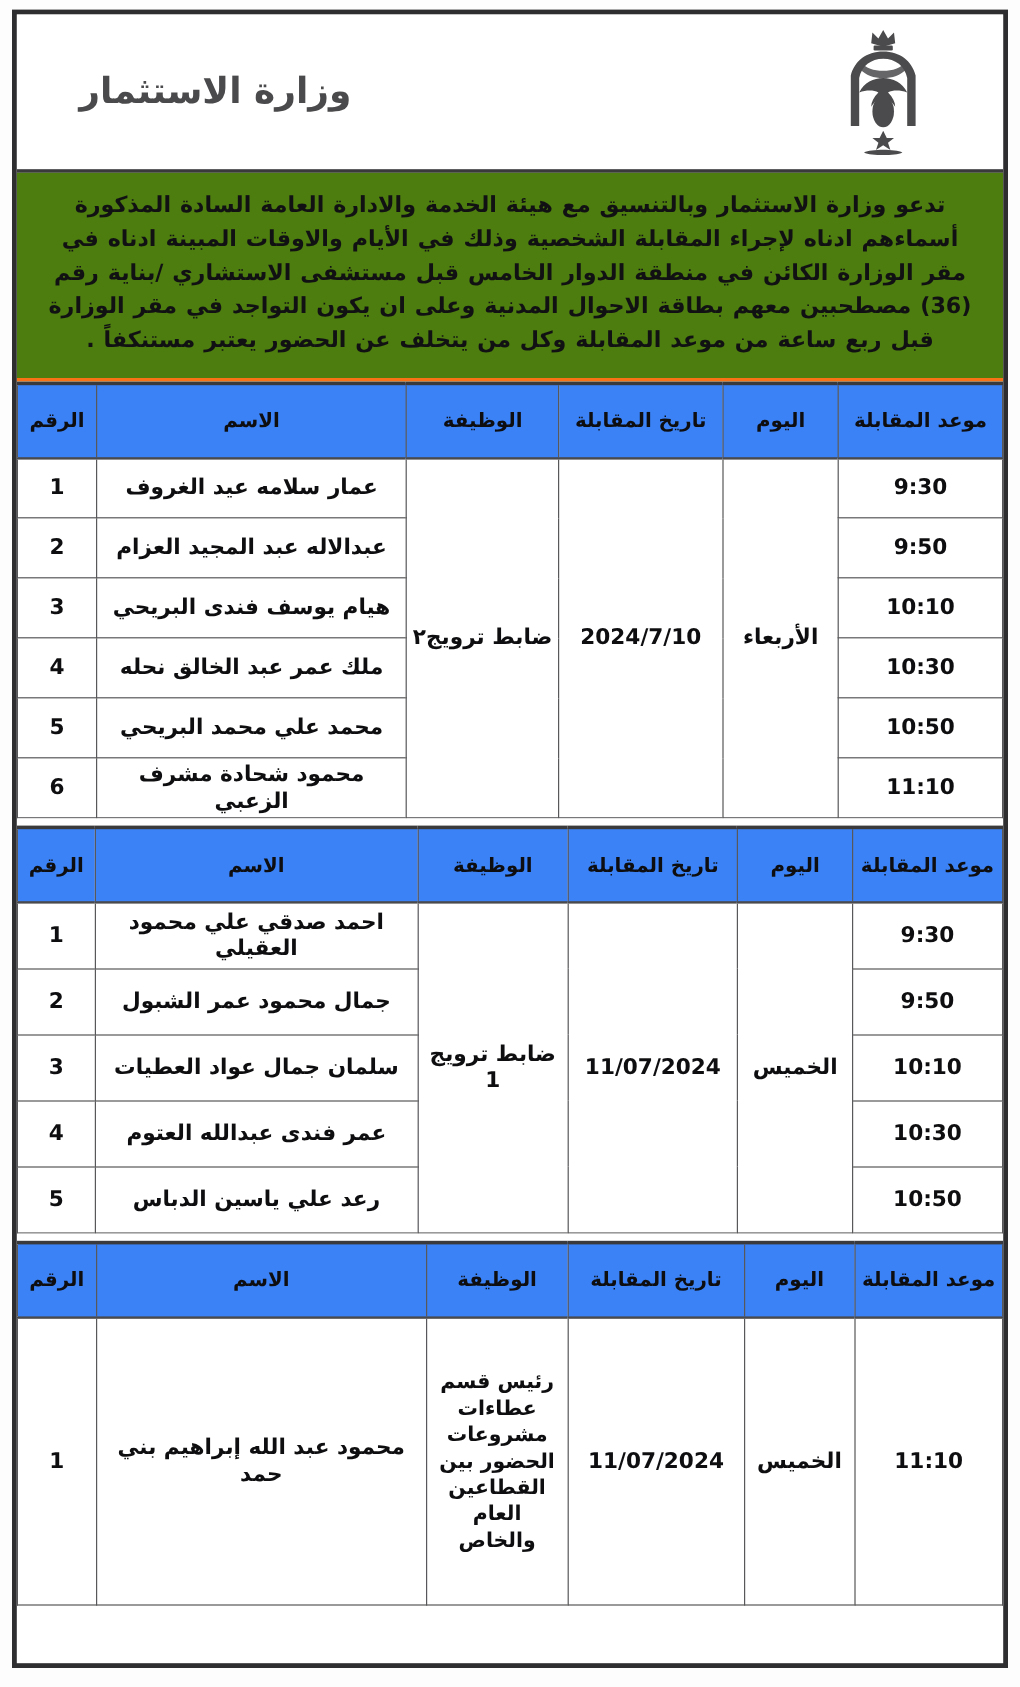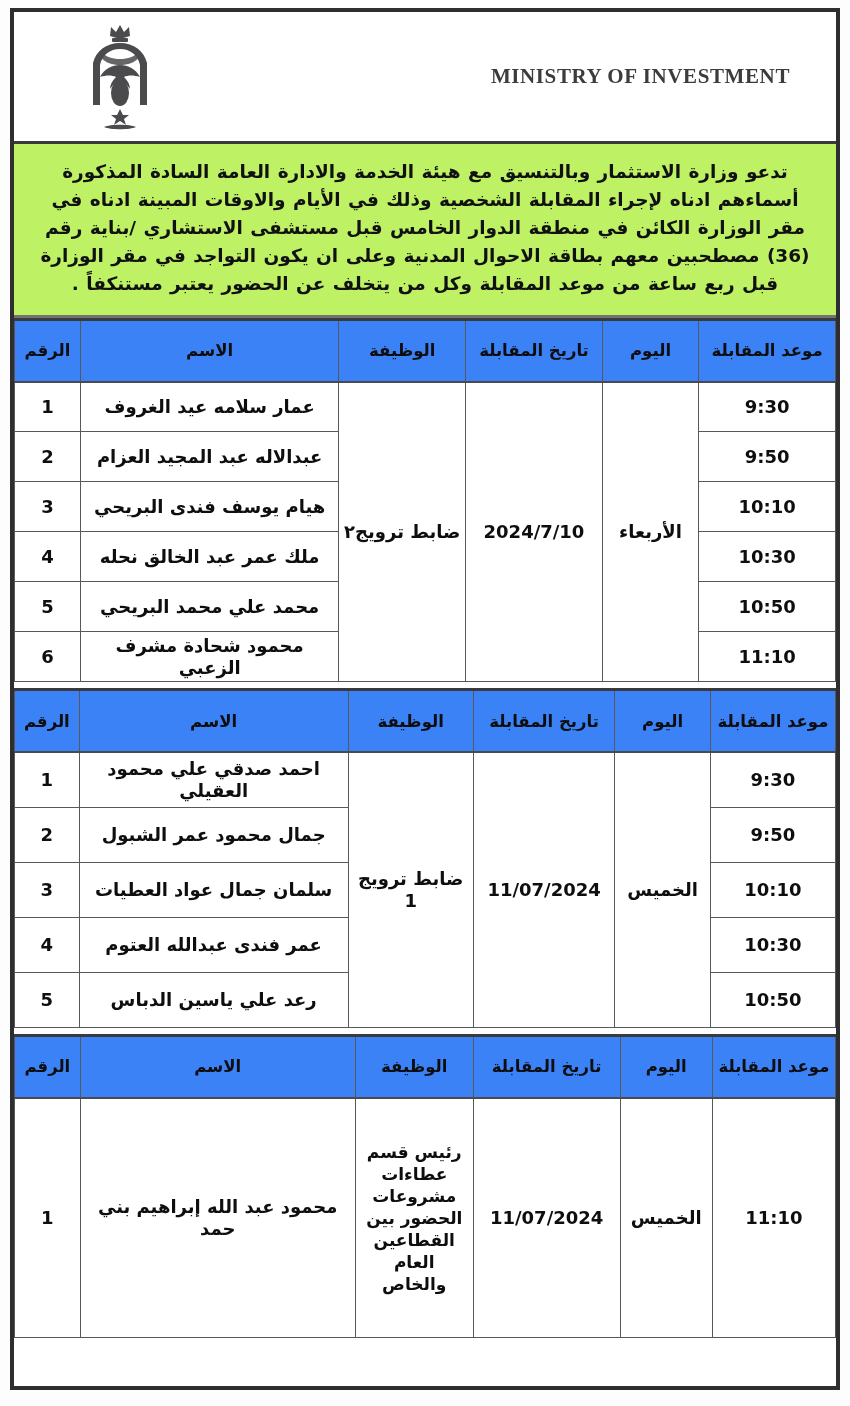--- a/index.html
+++ b/index.html
@@ -72,22 +72,22 @@
     width: 108px;
     height: 112px;
     position: relative;
     flex: 0 0 auto;
   }
   .crest svg { display: block; width: 100%; height: 100%; }
 
   
   .intro {
     padding: 14px 24px 16px 24px;
-    border-bottom: 3px solid #737373;
-    background: #bef264;
+    border-bottom: 3px solid #f97316;
+    background: #4d7c0f;
   }
   .intro p {
     margin: 0;
     font-family: "DejaVu Sans", sans-serif;
     font-size: 18.5px;
     font-weight: bold;
     line-height: 1.52;
     color: #111113;
     text-align: center;
     word-spacing: 1px;
@@ -167,21 +167,20 @@
 
   .gap-strip { height: 6px; background: #ffffff; }
 </style>
 </head>
 <body>
 
 <div class="page">
   <div class="doc-frame">
 
     <div class="letterhead">
-      <div class="lh-en">MINISTRY OF INVESTMENT</div>
 
       <div class="crest">
         <svg viewBox="0 0 108 112" xmlns="http://www.w3.org/2000/svg">
           <g fill="#4b4b4d">
 
             <path d="M54 4 L58 11 L63 6 L64 15 L54 18 L44 15 L45 6 L50 11 Z"></path>
             <rect x="46" y="17" width="16" height="4" rx="1"></rect>
 
             <path d="M54 22 C40 22 30 30 27 42 L27 84 L34 84 L34 44 C36 34 44 28 54 28 C64 28 72 34 74 44 L74 84 L81 84 L81 42 C78 30 68 22 54 22 Z"></path>
             <path d="M34 30 C40 36 46 38 54 38 C62 38 68 36 74 30 L74 36 C68 42 62 44 54 44 C46 44 40 42 34 36 Z" opacity="0.85"></path>
@@ -190,20 +189,21 @@
 
             <ellipse cx="54" cy="72" rx="9" ry="13"></ellipse>
 
             <path d="M54 88 L57 94 L63 94 L58 98 L60 104 L54 100 L48 104 L50 98 L45 94 L51 94 Z"></path>
 
             <path d="M38 106 C44 103 64 103 70 106 C64 109 44 109 38 106 Z"></path>
           </g>
         </svg>
       </div>
 
+      <div class="lh-ar">وزارة الاستثمار</div>
     </div>
 
     <div class="intro">
       <p>تدعو وزارة الاستثمار وبالتنسيق مع هيئة الخدمة والادارة العامة السادة المذكورة أسماءهم ادناه لإجراء المقابلة الشخصية وذلك في الأيام والاوقات المبينة ادناه في مقر الوزارة الكائن في منطقة الدوار الخامس قبل مستشفى الاستشاري /بناية رقم (36) مصطحبين معهم بطاقة الاحوال المدنية وعلى ان يكون التواجد في مقر الوزارة قبل ربع ساعة من موعد المقابلة وكل من يتخلف عن الحضور يعتبر مستنكفاً .</p>
     </div>
 
     <div class="tbl-wrap">
       <table class="sched t1">
         <colgroup>
           <col class="c-time">

